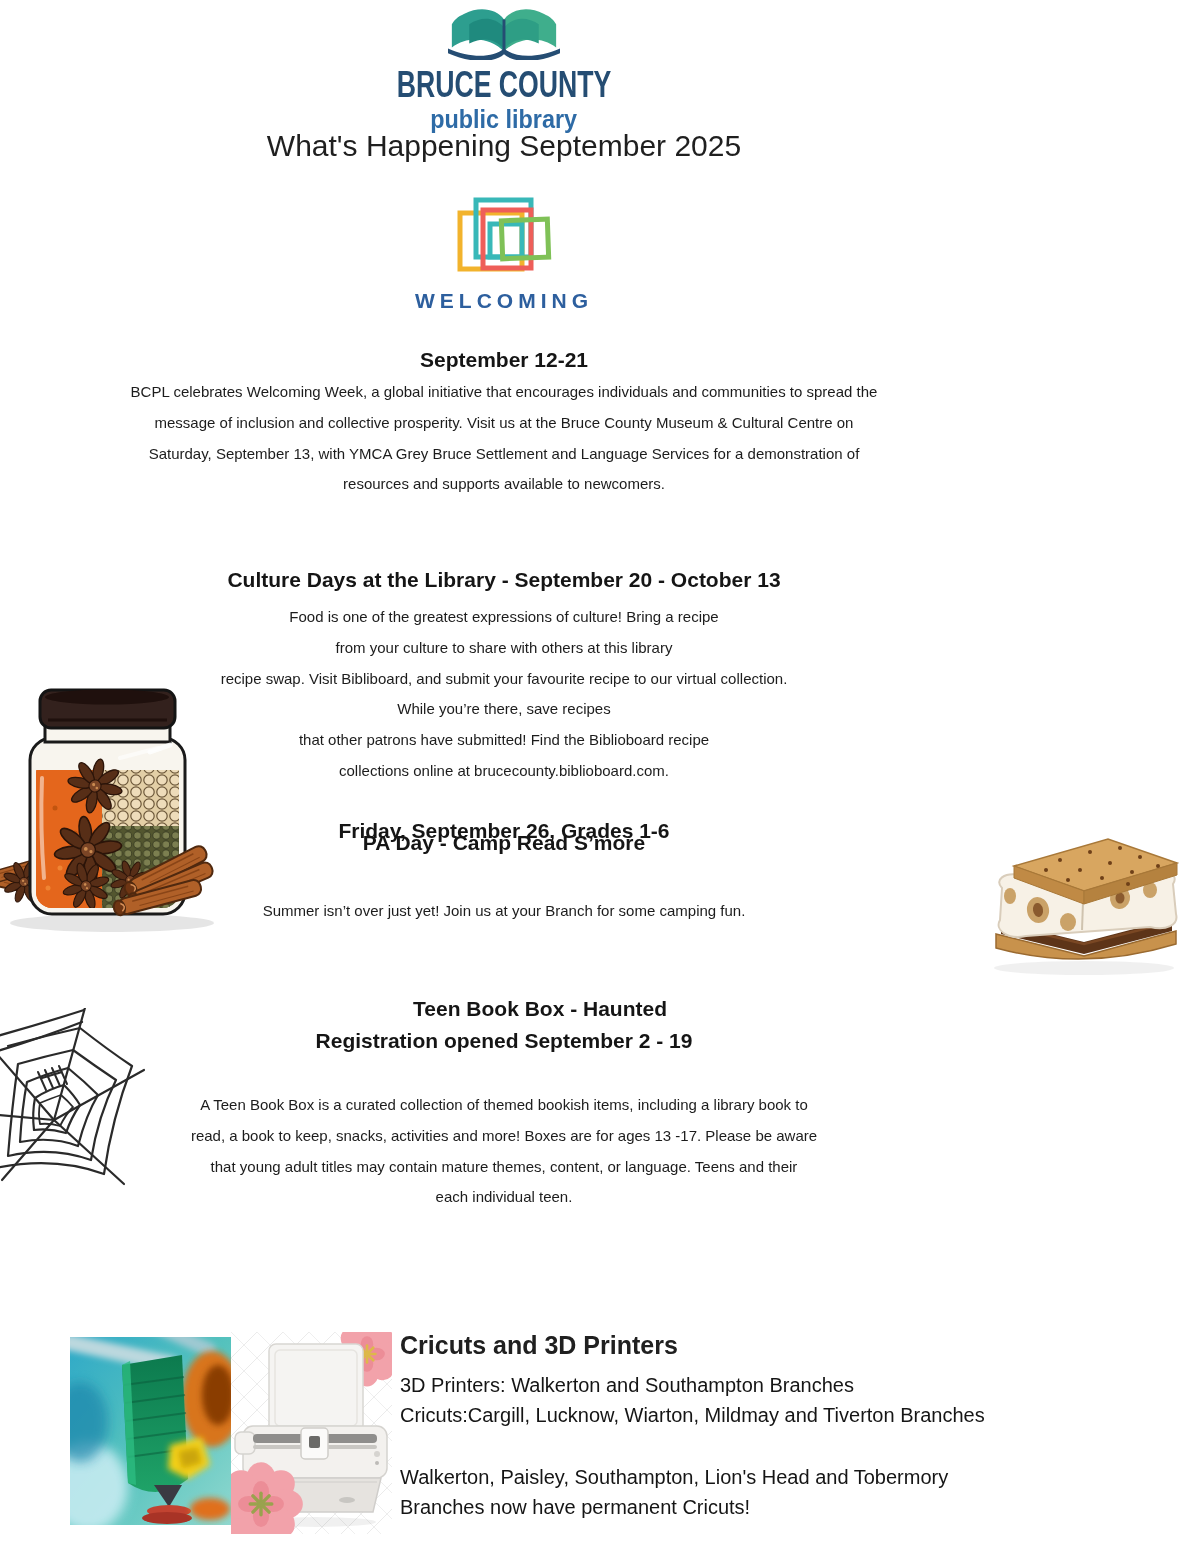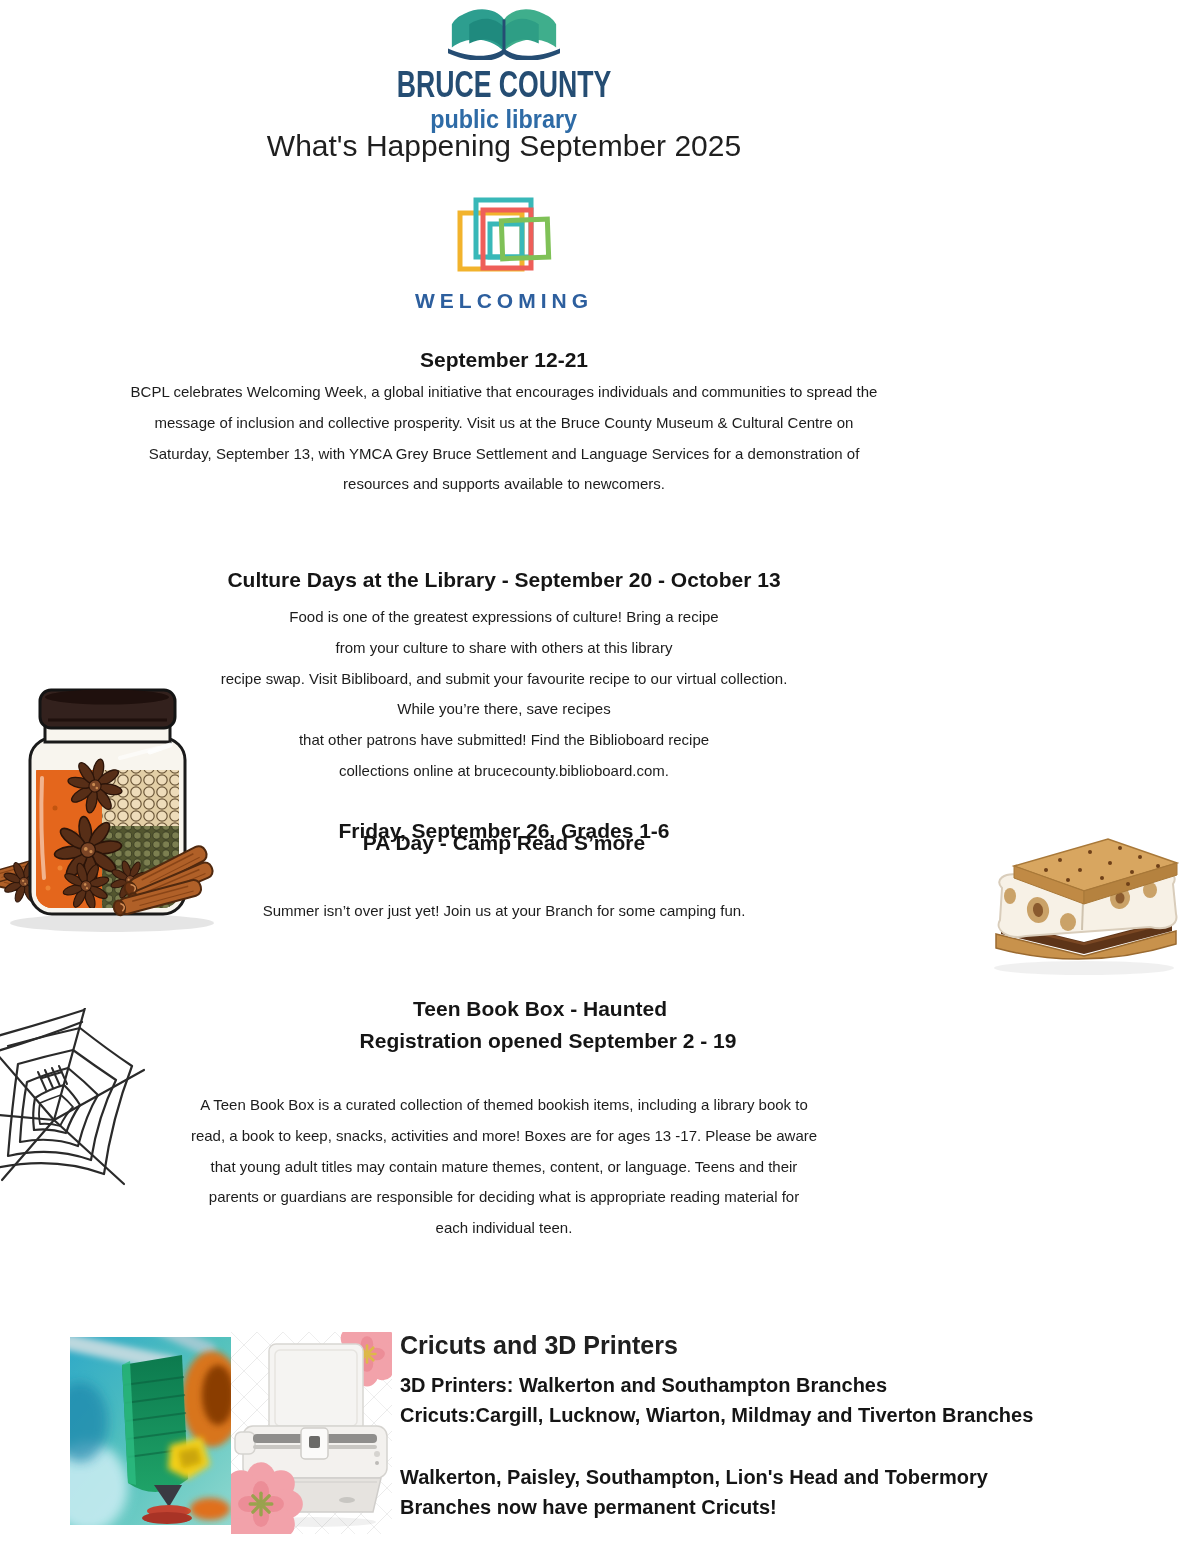--- a/index.html
+++ b/index.html
@@ -10,21 +10,21 @@
   .logo-title span{display:inline-block;transform:scaleX(.74);transform-origin:center;}
   .logo-subtitle{font-weight:bold;font-size:26px;color:#2e6ba6;margin-top:-2px;}
   .logo-subtitle span{display:inline-block;transform:scaleX(.9);transform-origin:center;}
   .page-title{font-size:30px;color:#1f1f1f;}
   .ww-word1{font-weight:bold;font-size:21px;letter-spacing:5px;color:#2d5f9e;text-align:center;}
   .ww-word2{font-size:16px;letter-spacing:8px;color:#45c2bb;font-weight:bold;}
   .h{font-weight:bold;font-size:21px;color:#151515;}
   .body-line{font-size:15px;line-height:30.8px;color:#1c1c1c;}
   .cricut-block{left:400px;top:1328px;width:780px;text-align:left;}
   .cricut-h{font-weight:bold;font-size:25px;color:#202020;line-height:34px;}
-  .cricut-line{font-weight:bold;font-size:20px;line-height:29.5px;color:#151515;}
+  .cricut-line{font-weight:normal;font-size:20px;line-height:29.5px;color:#151515;}
   .gap-sm{height:9px;}
   .gap-lg{height:33px;}
   svg{display:block;}
   .inline-svg{display:inline-block;}
 </style>
 </head>
 <body>
 
 <div>
 
@@ -187,26 +187,25 @@
           <circle cx="152" cy="42" r="2"></circle>
           <circle cx="178" cy="36" r="2"></circle>
         <circle cx="66" cy="40" r="2"></circle>
           <circle cx="88" cy="50" r="2"></circle>
           <circle cx="148" cy="54" r="2"></circle>
       </g>
     </svg>
   </div>
 
   <div class="abs center h" style="top:997px;padding-left:36px;">Teen Book Box - Haunted</div>
-  <div class="abs center h" style="top:1029px;margin-left:44px;">Registration opened September 2 - 19</div>
+  <div class="abs center h" style="top:1029px;">Registration opened September 2 - 19</div>
   <div class="abs center" style="top:1061px;margin-top:29px;">
     <div class="body-line">A Teen Book Box is a curated collection of themed bookish items, including a library book to</div>
     <div class="body-line">read, a book to keep, snacks, activities and more! Boxes are for ages 13 -17. Please be aware</div>
     <div class="body-line">that young adult titles may contain mature themes, content, or language. Teens and their</div>
-    <div class="body-line">parents or guardians are responsible for deciding what is appropriate reading material for</div>
     <div class="body-line">each individual teen.</div>
   </div>
 
   <div class="abs" style="left:-6px;top:1008px;">
     <svg width="158" height="180" viewBox="0 0 158 180">
       <g stroke="#2a2a2a" stroke-width="2.2" fill="none" stroke-linecap="round">
 
         <path d="M60 112 L92 -4"></path>
         <path d="M60 112 L150 62"></path>
         <path d="M60 112 L130 176"></path>

